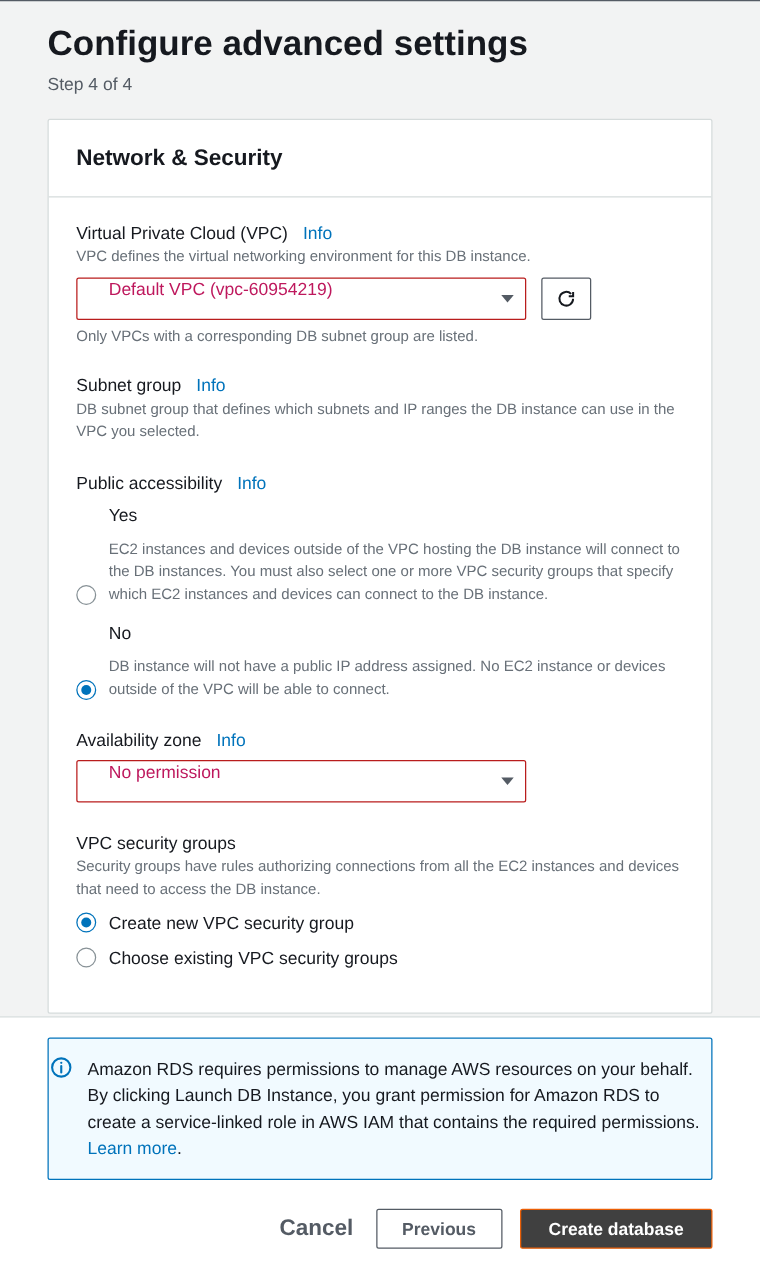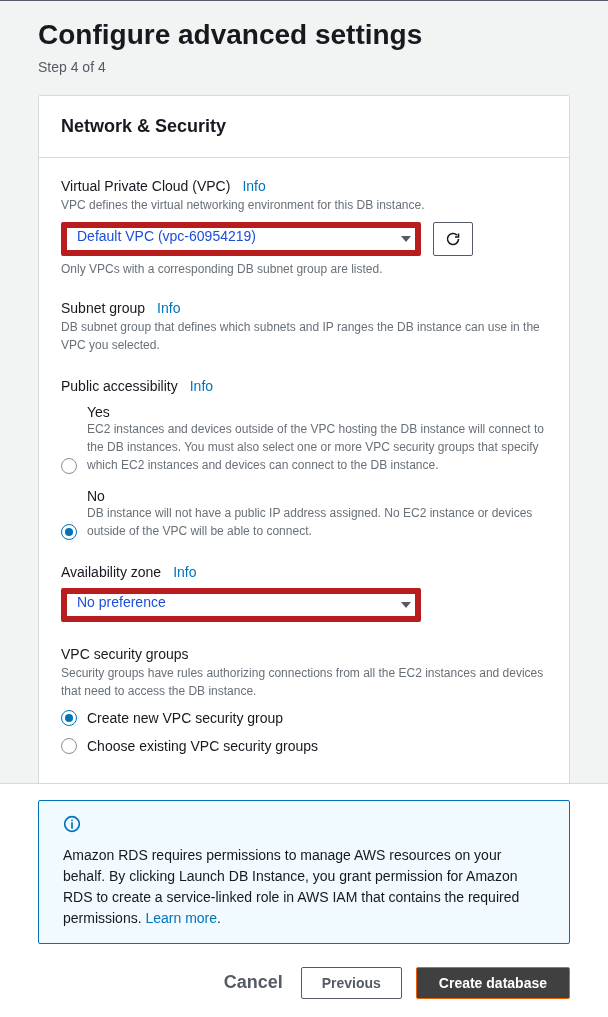--- a/index.html
+++ b/index.html
@@ -76,26 +76,26 @@
       align-items: center;
     }
     .select-wrapper {
       position: relative;
       flex: 0 0 auto;
     }
     .select-wrapper.w360 { width: 360px; }
     .select {
       width: 100%;
       height: 34px;
-      border: 6px solid #b91c1c;
-      border-radius: 2px;
-      background: #fff;
-      padding: 0 30px 0 10px;
-      font-size: 14px;
-      color: #1d4ed8;
+      border: 1px solid #b91c1c;
+      border-radius: 2px;
+      background: #fff;
+      padding: 0 30px 0 25px;
+      font-size: 14px;
+      color: #be185d;
       appearance: none;
       cursor: pointer;
     }
     .select-caret {
       position: absolute;
       right: 10px;
       top: 50%;
       transform: translateY(-50%);
       pointer-events: none;
       width: 0;
@@ -159,40 +159,39 @@
       flex: 1;
     }
     .radio-label {
       font-size: 14px;
       color: #16191f;
     }
     .radio-description {
       font-size: 12px;
       color: #687078;
       line-height: 1.5;
-      margin-top: 0;
+      margin-top: 10px;
     }
     .footer-bar {
       position: fixed;
       bottom: 0;
       left: 0;
       width: 608px;
       background: #fff;
       border-top: 1px solid #d5dbdb;
       padding: 16px 38px 16px 38px;
     }
     .info-box {
       border: 1px solid #0073bb;
       background: #f1faff;
       border-radius: 2px;
-      padding: 14px 24px;
+      padding: 14px 1px;
       display: flex;
       gap: 12px;
       margin-bottom: 20px;
-      flex-direction: column;
     }
     .info-box-icon {
       flex-shrink: 0;
       width: 18px;
       height: 18px;
       color: #0073bb;
     }
     .info-box-text {
       font-size: 14px;
       color: #16191f;
@@ -304,21 +303,21 @@
           </div>
         </div>
       </div>
 
       <div class="field-group">
         <div class="field-label-row" style="margin-bottom:8px;">
           <span class="field-label">Availability zone</span>
           <span class="info-link">Info</span>
         </div>
         <div class="select-wrapper w360">
-          <div class="select">No preference</div>
+          <div class="select">No permission</div>
           <div class="select-caret"></div>
         </div>
       </div>
 
       <div class="field-group" style="margin-bottom:16px;">
         <div class="field-label-row">
           <span class="field-label">VPC security groups</span>
         </div>
         <div class="field-description">Security groups have rules authorizing connections from all the EC2 instances and devices that need to access the DB instance.</div>
         <div class="radio-option" style="margin-bottom:10px;">

